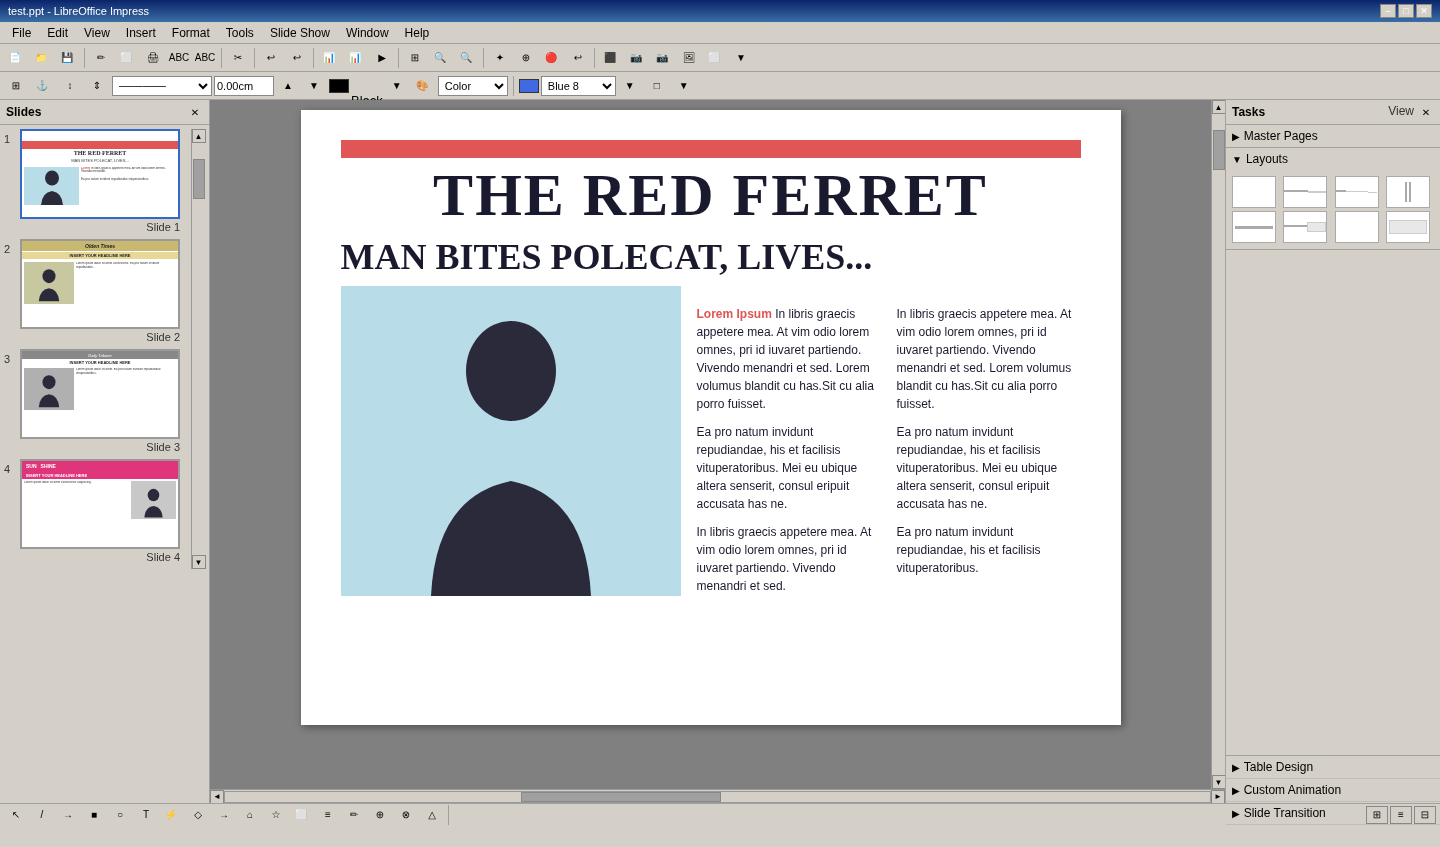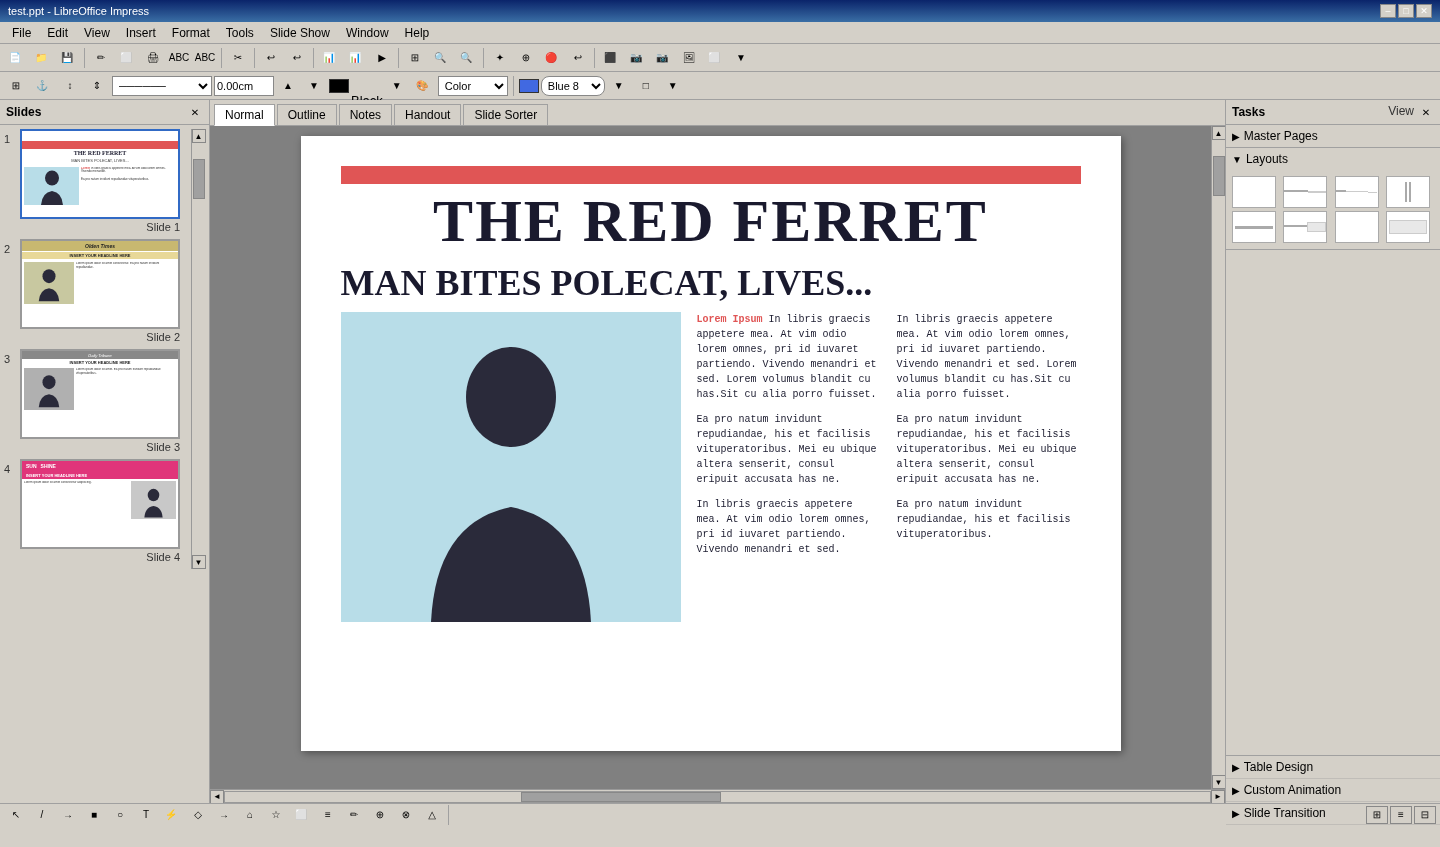--- a/index.html
+++ b/index.html
@@ -231,24 +231,25 @@
       align-items: flex-end;
       justify-content: center;
       overflow: hidden;
     }
     .slide-person-silhouette {
       width: 200px;
       height: 280px;
     }
     .slide-col {
       flex: 1;
-      font-size: 10px;
+      font-size: 12px;
       line-height: 1.5;
       color: #1a1a2e;
-      font-family: Liberation Mono, monospace;
+      font-family: Liberation Sans, sans-serif;
+      margin-top: 19px;
     }
     .slide-col .lorem { color: #e05555; font-weight: bold; }
     .slide-col p { margin-bottom: 10px; }
 
     
     #tasks-panel {
       width: 215px;
       background: #d4d0c8;
       border-left: 1px solid #a0a0a0;
       display: flex;
@@ -424,21 +425,21 @@
     <span style="font-size:13px;margin-top:30px;">Black</span>
     <div class="tb-btn">▼</div>
     <div class="tb-btn">🎨</div>
   </div>
   <select class="fmt-select" style="width:70px;">
     <option>Color</option>
   </select>
   <div class="tb-sep"></div>
   <div style="display:flex;align-items:center;gap:2px;">
     <div class="color-box" style="background:#4169e1;"></div>
-    <select class="fmt-select" style="width:64px;border-radius:8px;">
+    <select class="fmt-select" style="width:75px;">
       <option>Blue 8</option>
     </select>
     <div class="tb-btn">▼</div>
   </div>
   <div class="tb-btn">□</div>
   <div class="tb-btn">▼</div>
 </div>
 
 <div id="main" style="display:flex; height:calc(847px - 22px - 22px - 28px - 28px - 22px - 22px);">
 
@@ -548,27 +549,20 @@
           <div class="scrollbar-thumb"></div>
           <div style="flex:1;"></div>
           <div class="scrollbar-arrow">▼</div>
         </div>
       </div>
     </div>
   </div>
 
   <div id="canvas-area">
 
-    <div id="view-tabs">
-      <div class="view-tab active">Normal</div>
-      <div class="view-tab">Outline</div>
-      <div class="view-tab">Notes</div>
-      <div class="view-tab">Handout</div>
-      <div class="view-tab">Slide Sorter</div>
-    </div>
 
     <div style="display:flex;flex:1;overflow:hidden;">
       <div id="slide-canvas" style="flex:1;overflow:hidden;display:flex;align-items:flex-start;justify-content:center;padding-top:10px;background:#808080;">
 
         <div id="slide-page">
 
           <div class="slide-red-bar"></div>
 
           <div class="slide-newspaper-title">THE RED FERRET</div>
 

